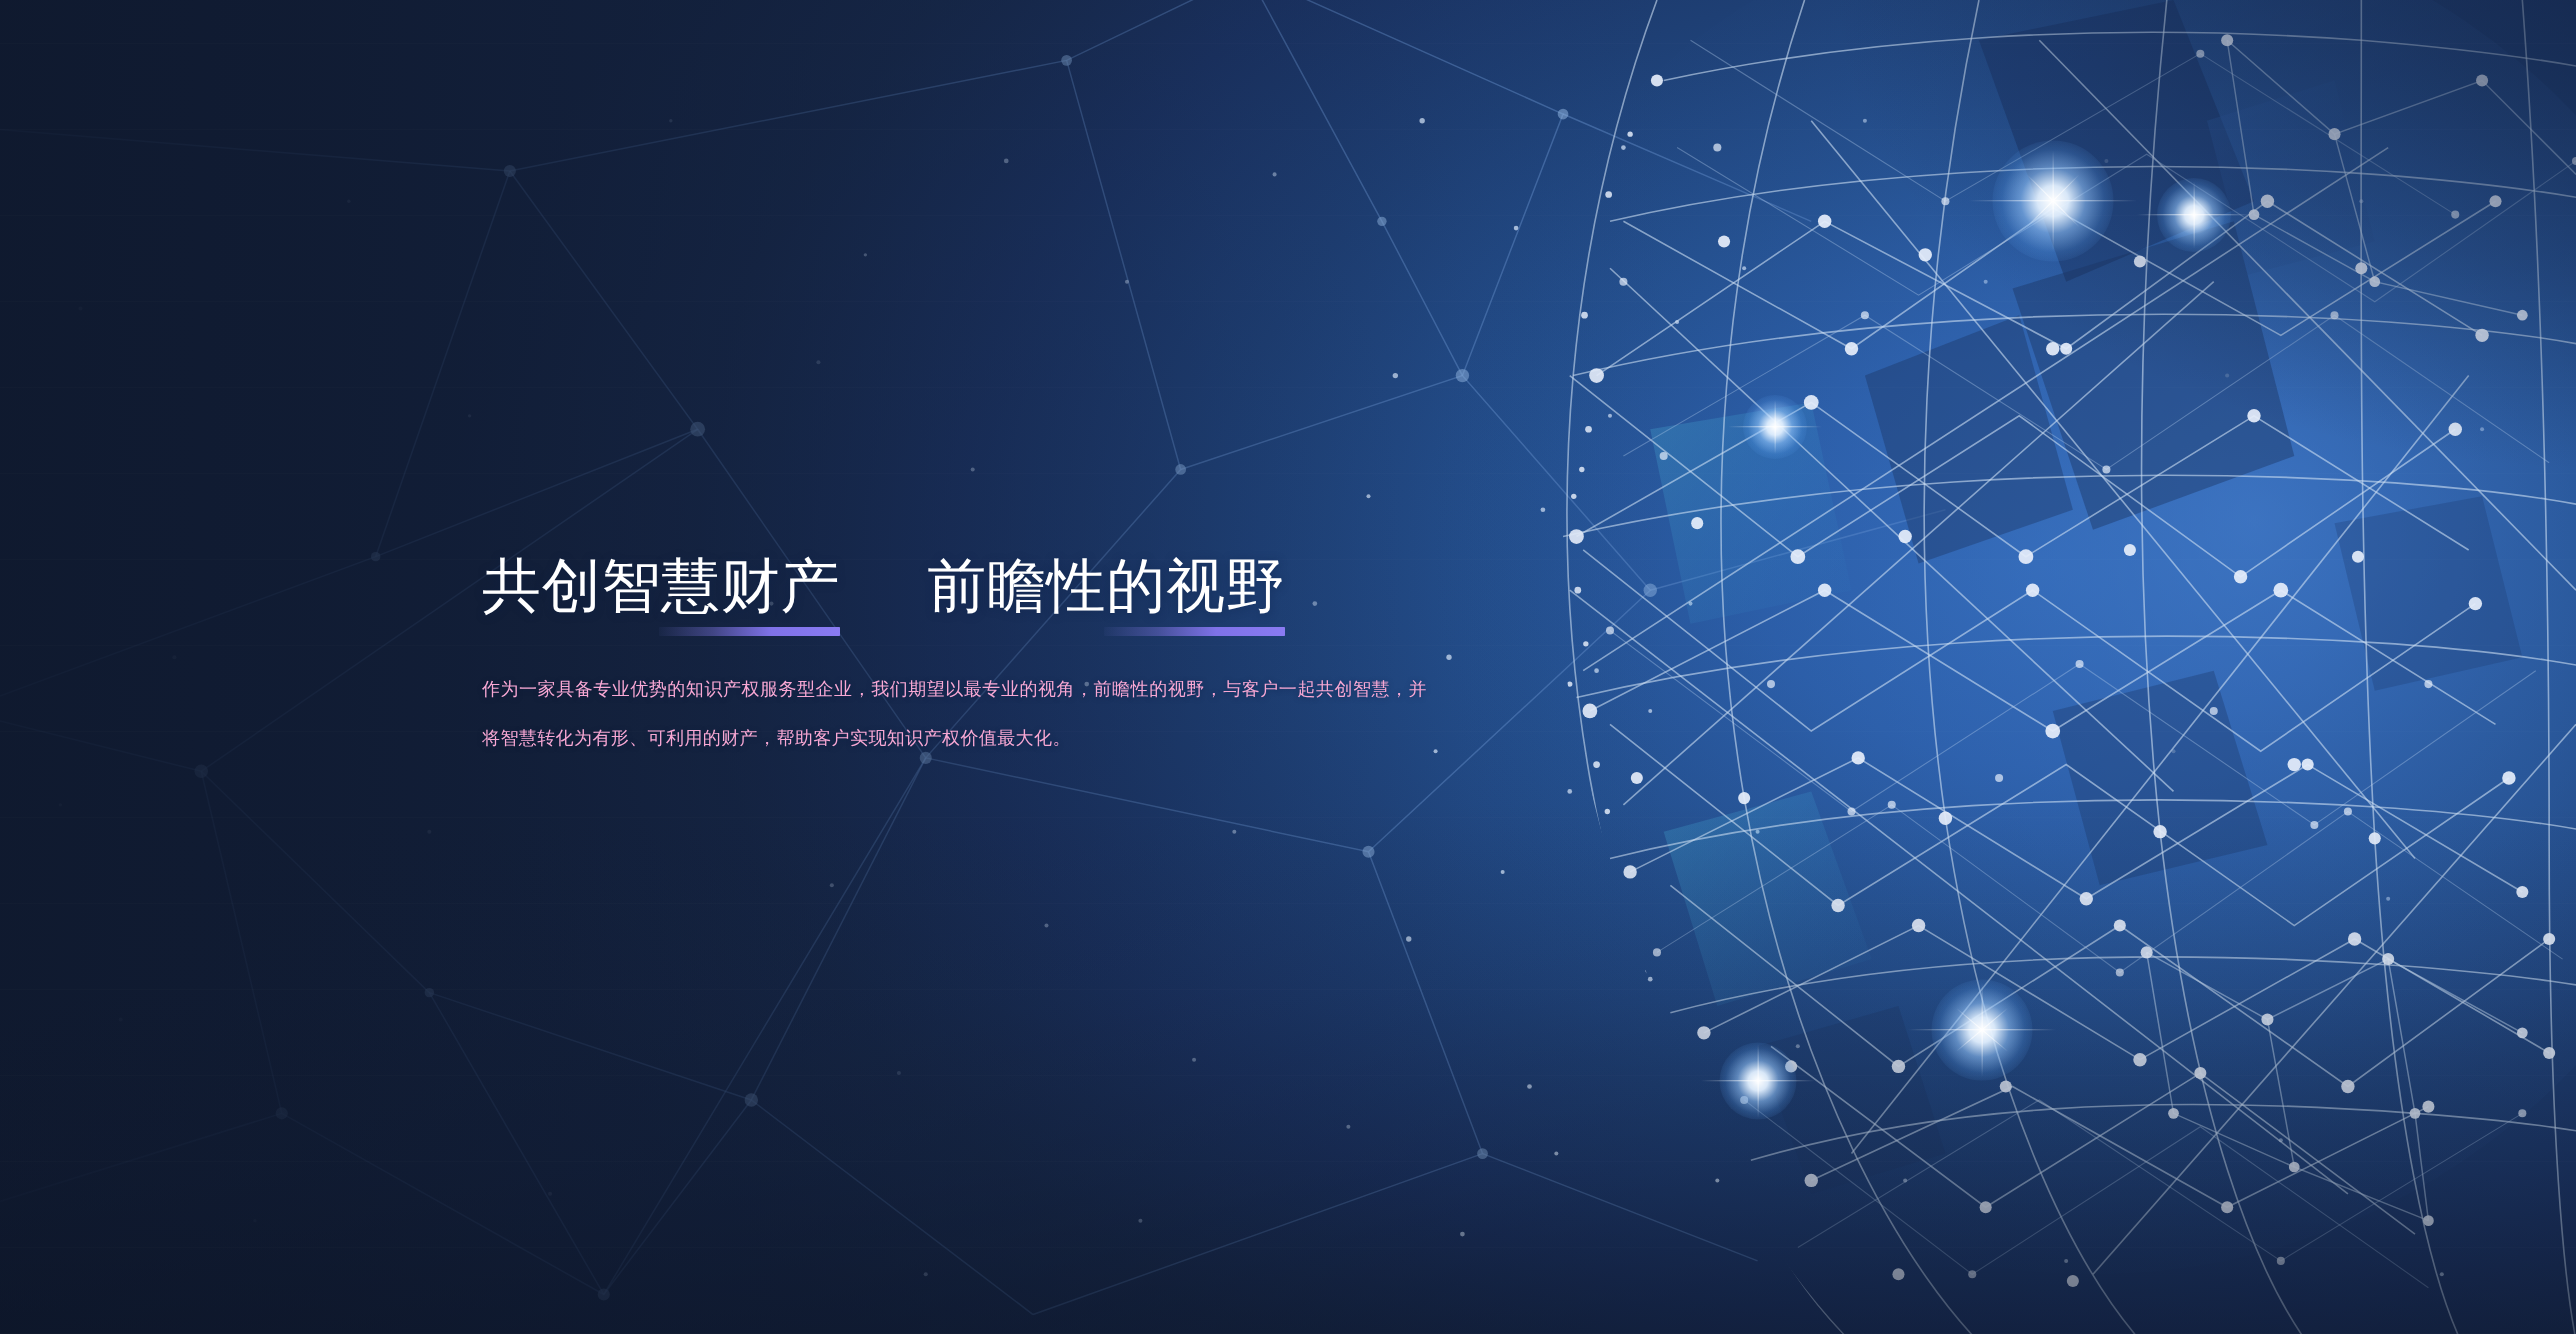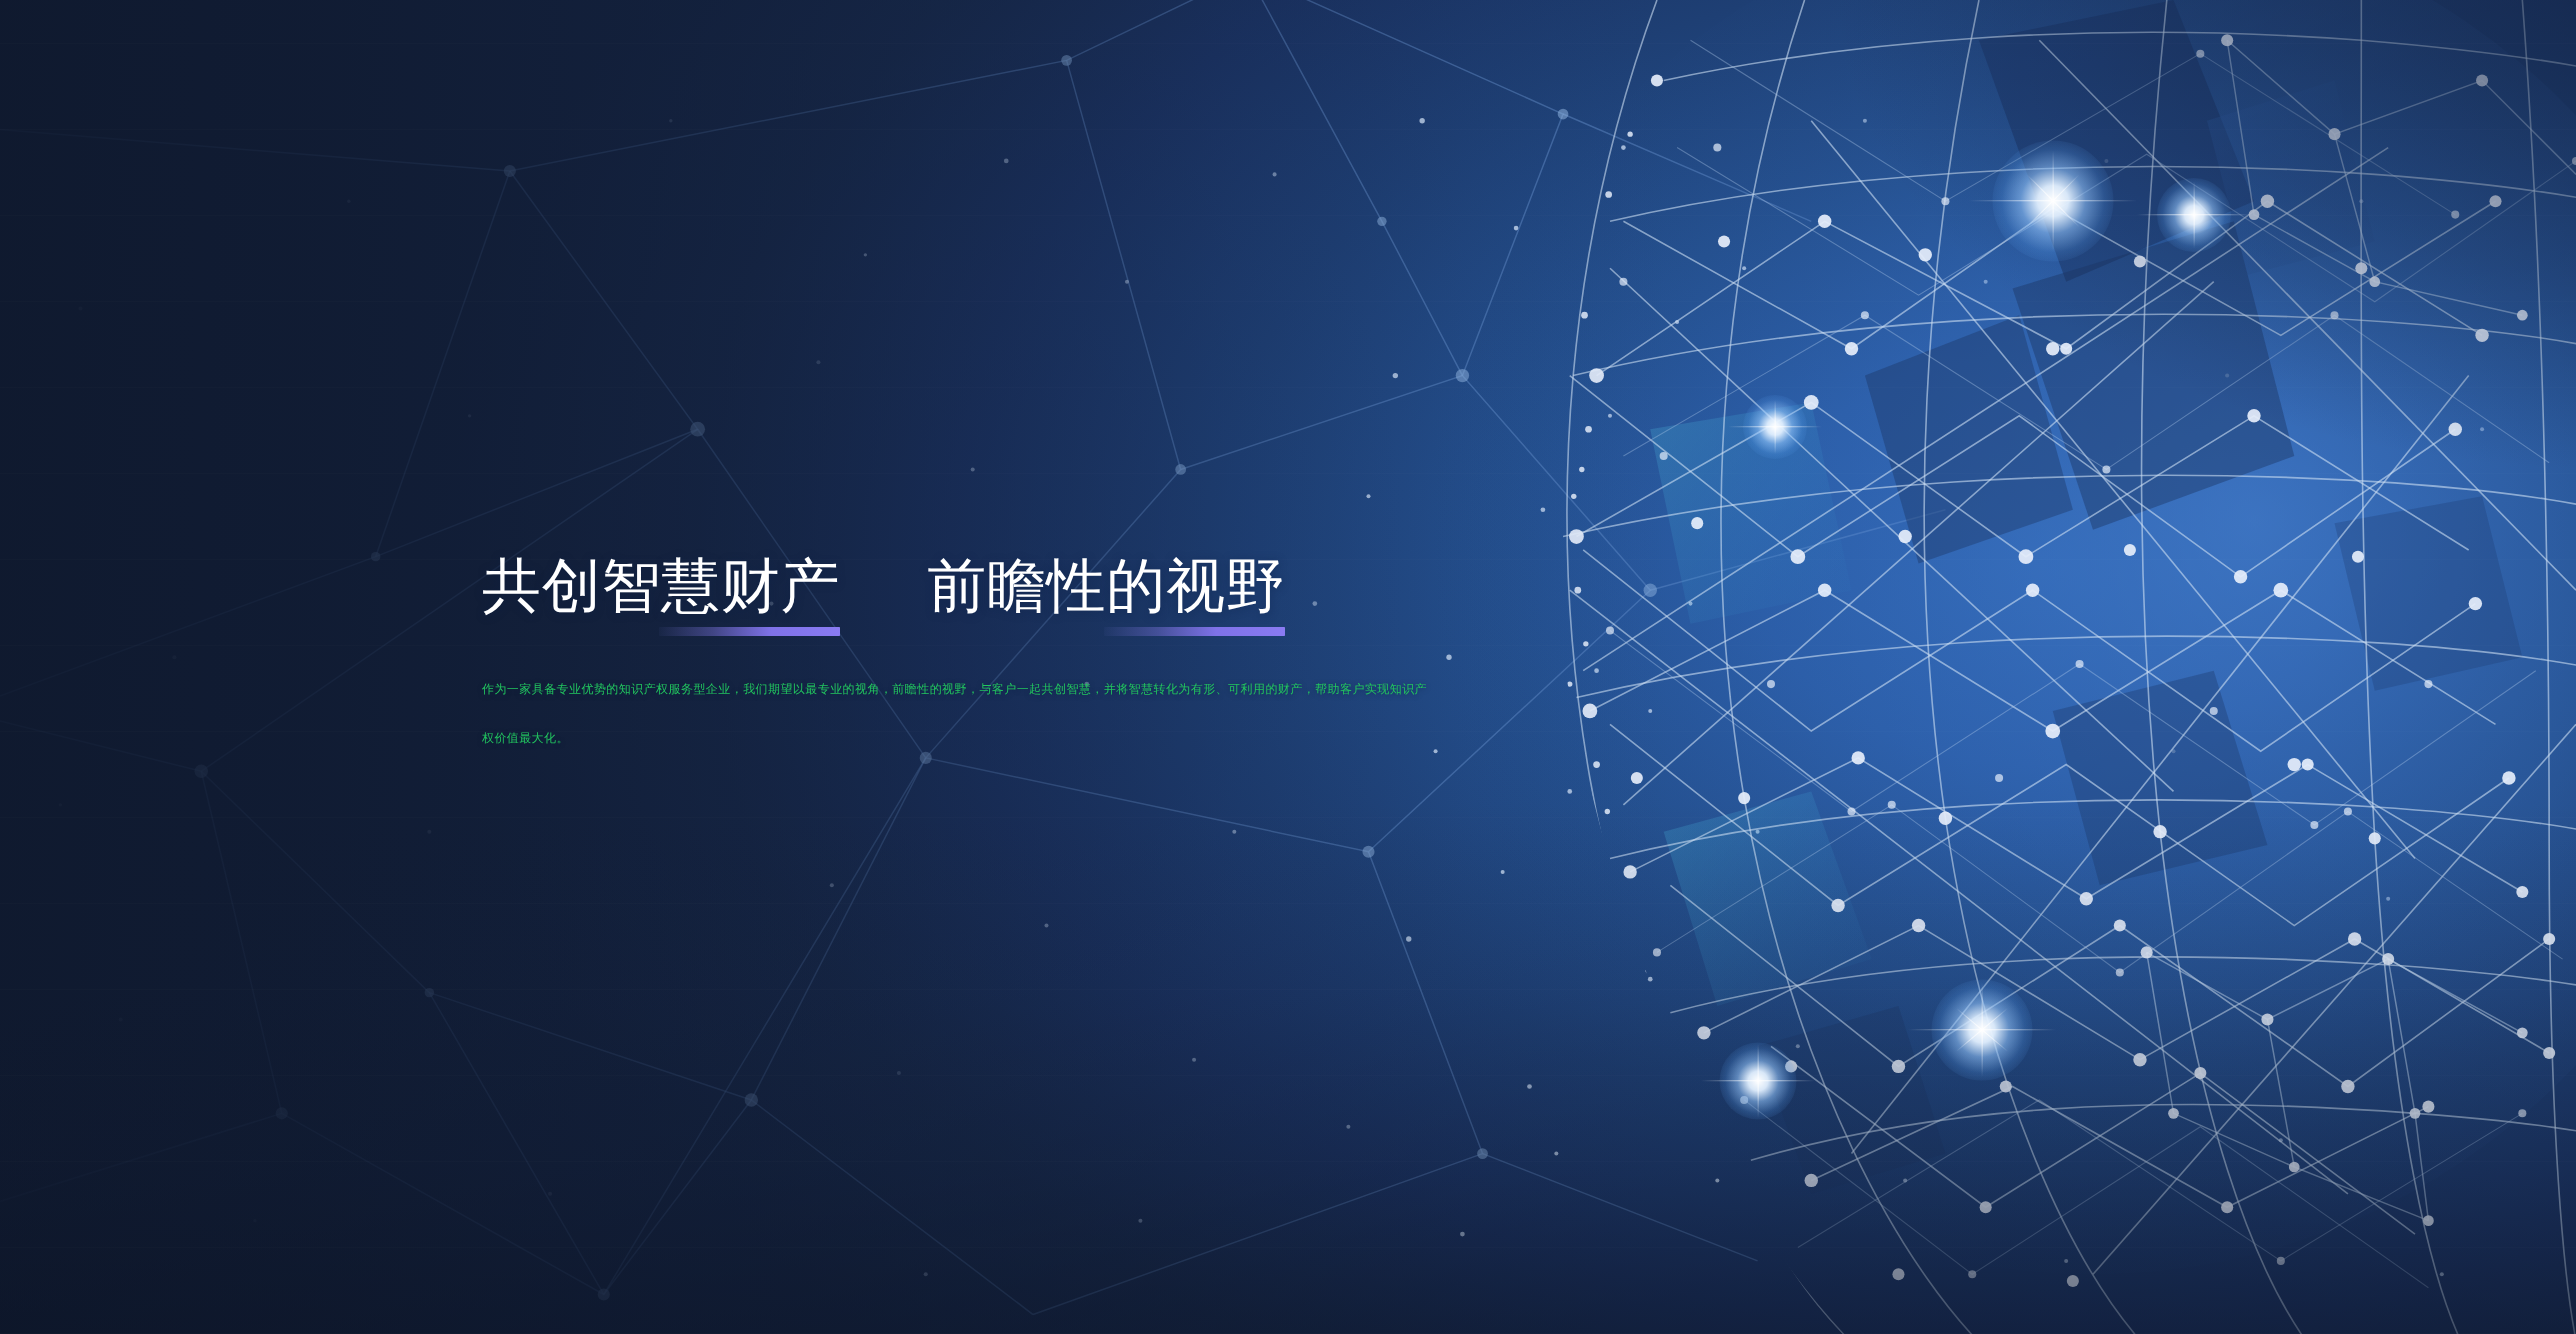--- a/index.html
+++ b/index.html
@@ -111,23 +111,23 @@
     right: 0;
     border-radius: 0.7px;
   }
   #accent-1 { width: 181px; background: linear-gradient(90deg, rgba(110,120,210,0.05) 0%, rgba(120,112,216,0.45) 30%, #7f72e8 62%, #8a7bf2 100%); }
   #accent-2 { width: 181px; background: linear-gradient(90deg, rgba(110,120,210,0.05) 0%, rgba(120,112,216,0.45) 30%, #7f72e8 62%, #8a7bf2 100%); }
   #phrase-gap { width: 87px; flex: 0 0 87px; }
 
   #body-copy {
     margin-top: 46px;
     width: 945px;
-    font-size: 12px;
+    font-size: 18px;
     line-height: 49px;
-    color: #22c55e;
+    color: #f9a8d4;
     letter-spacing: 0.4px;
     text-align: justify;
     text-shadow: 0 0.7px 5.4px rgba(10,28,64,0.5);
   }
 </style>
 </head>
 <body>
 
 <div id="stage">
 

